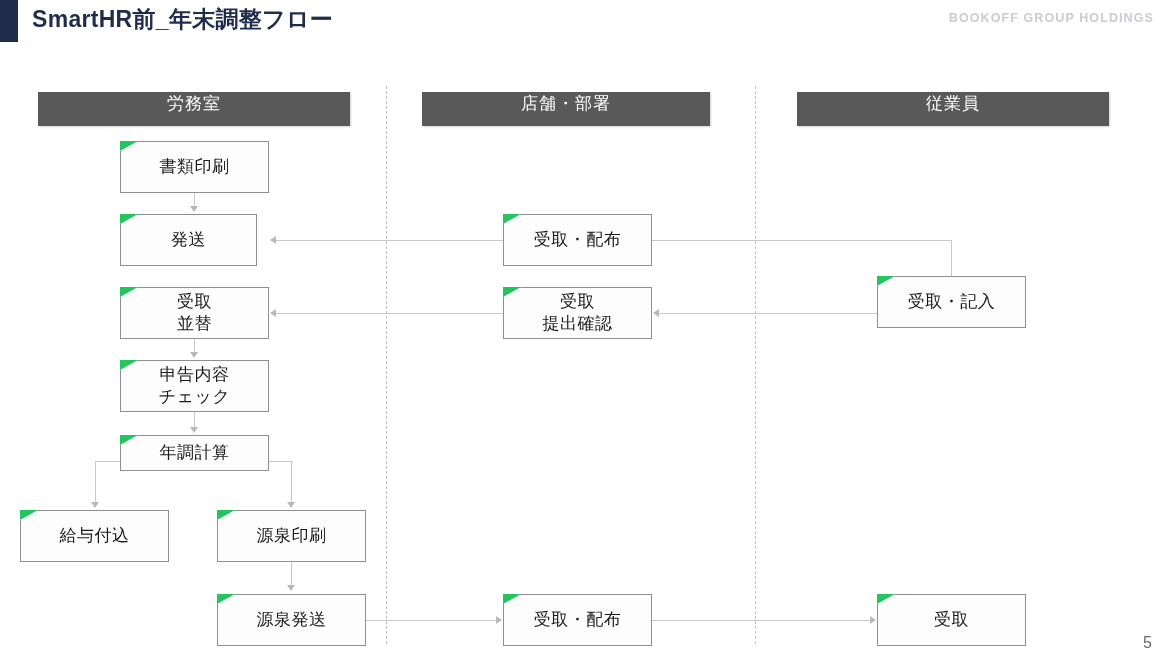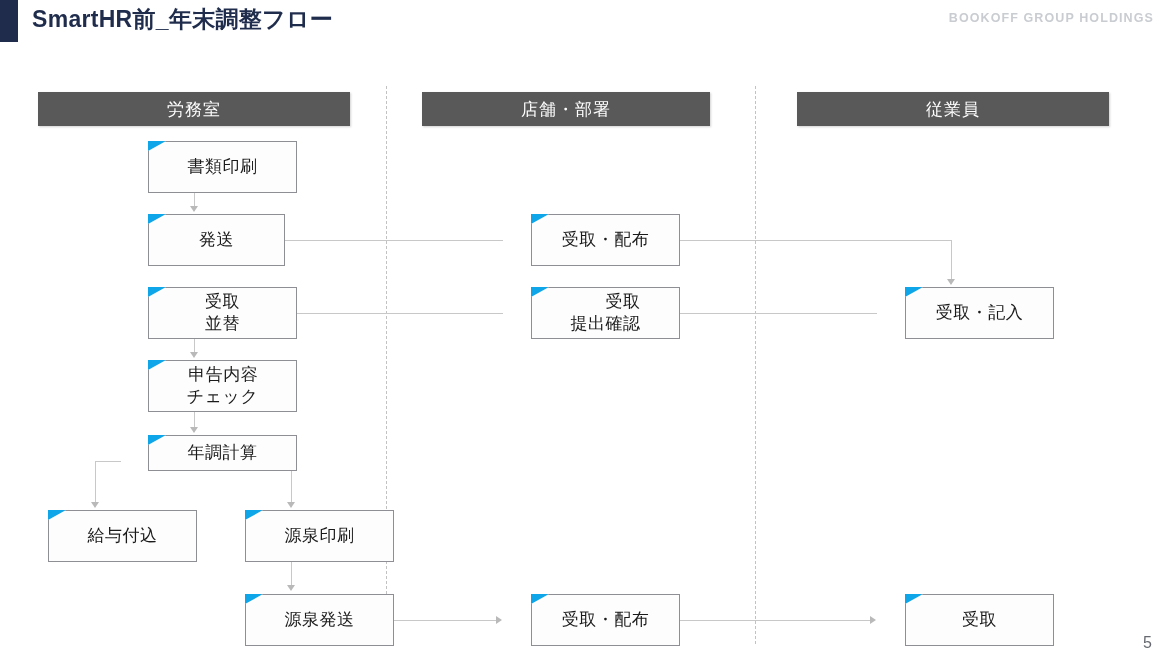--- a/index.html
+++ b/index.html
@@ -36,36 +36,35 @@
   
   .lane-divider{
     position:absolute;top:86px;height:558px;width:0;
     border-left:1.4px dashed #c2c2c2;
   }
 
   
   .lane-header{
     position:absolute;height:34px;
     background:#595959;
-    display:flex;align-items:center;justify-content:center;
+    display:flex;justify-content:center;
     color:#ffffff;font-size:17px;letter-spacing:1px;
     box-shadow:1px 1px 2px rgba(0,0,0,.18);
   }
 
   
   .node{
     position:absolute;
-    background:#0ea5e9;
+    background:#22c55e;
     display:flex;align-items:center;justify-content:center;
-    text-align:right;
+    text-align:center;
     font-size:17px;line-height:1.28;
     color:#1a1a1a;
     letter-spacing:.5px;
     white-space:pre-line;
-    margin-left:28px;
   }
   .node .shape{
     position:absolute;inset:0;
     background:#fdfdfd;
     border:1px solid #8d8f94;
     clip-path:polygon(18px 0, 100% 0, 100% 100%, 0 100%, 0 10px);
     box-shadow:1.5px 1.5px 2px rgba(0,0,0,.10);
   }
   .node .label{position:relative;z-index:2;padding:0 6px;}
 
@@ -198,21 +197,21 @@
   <span class="shape"></span>
   <span class="label">受取
 提出確認</span>
 </div>
 
 <div class="node" style="left:503px;top:594px;width:149px;height:52px">
   <span class="shape"></span>
   <span class="label">受取・配布</span>
 </div>
 
-<div class="node" style="left:877px;top:287px;width:149px;height:52px">
+<div class="node" style="left:877px;top:276px;width:149px;height:52px">
   <span class="shape"></span>
   <span class="label">受取・記入</span>
 </div>
 
 <div class="node" style="left:877px;top:594px;width:149px;height:52px">
   <span class="shape"></span>
   <span class="label">受取</span>
 </div>
 
 </body></html>

